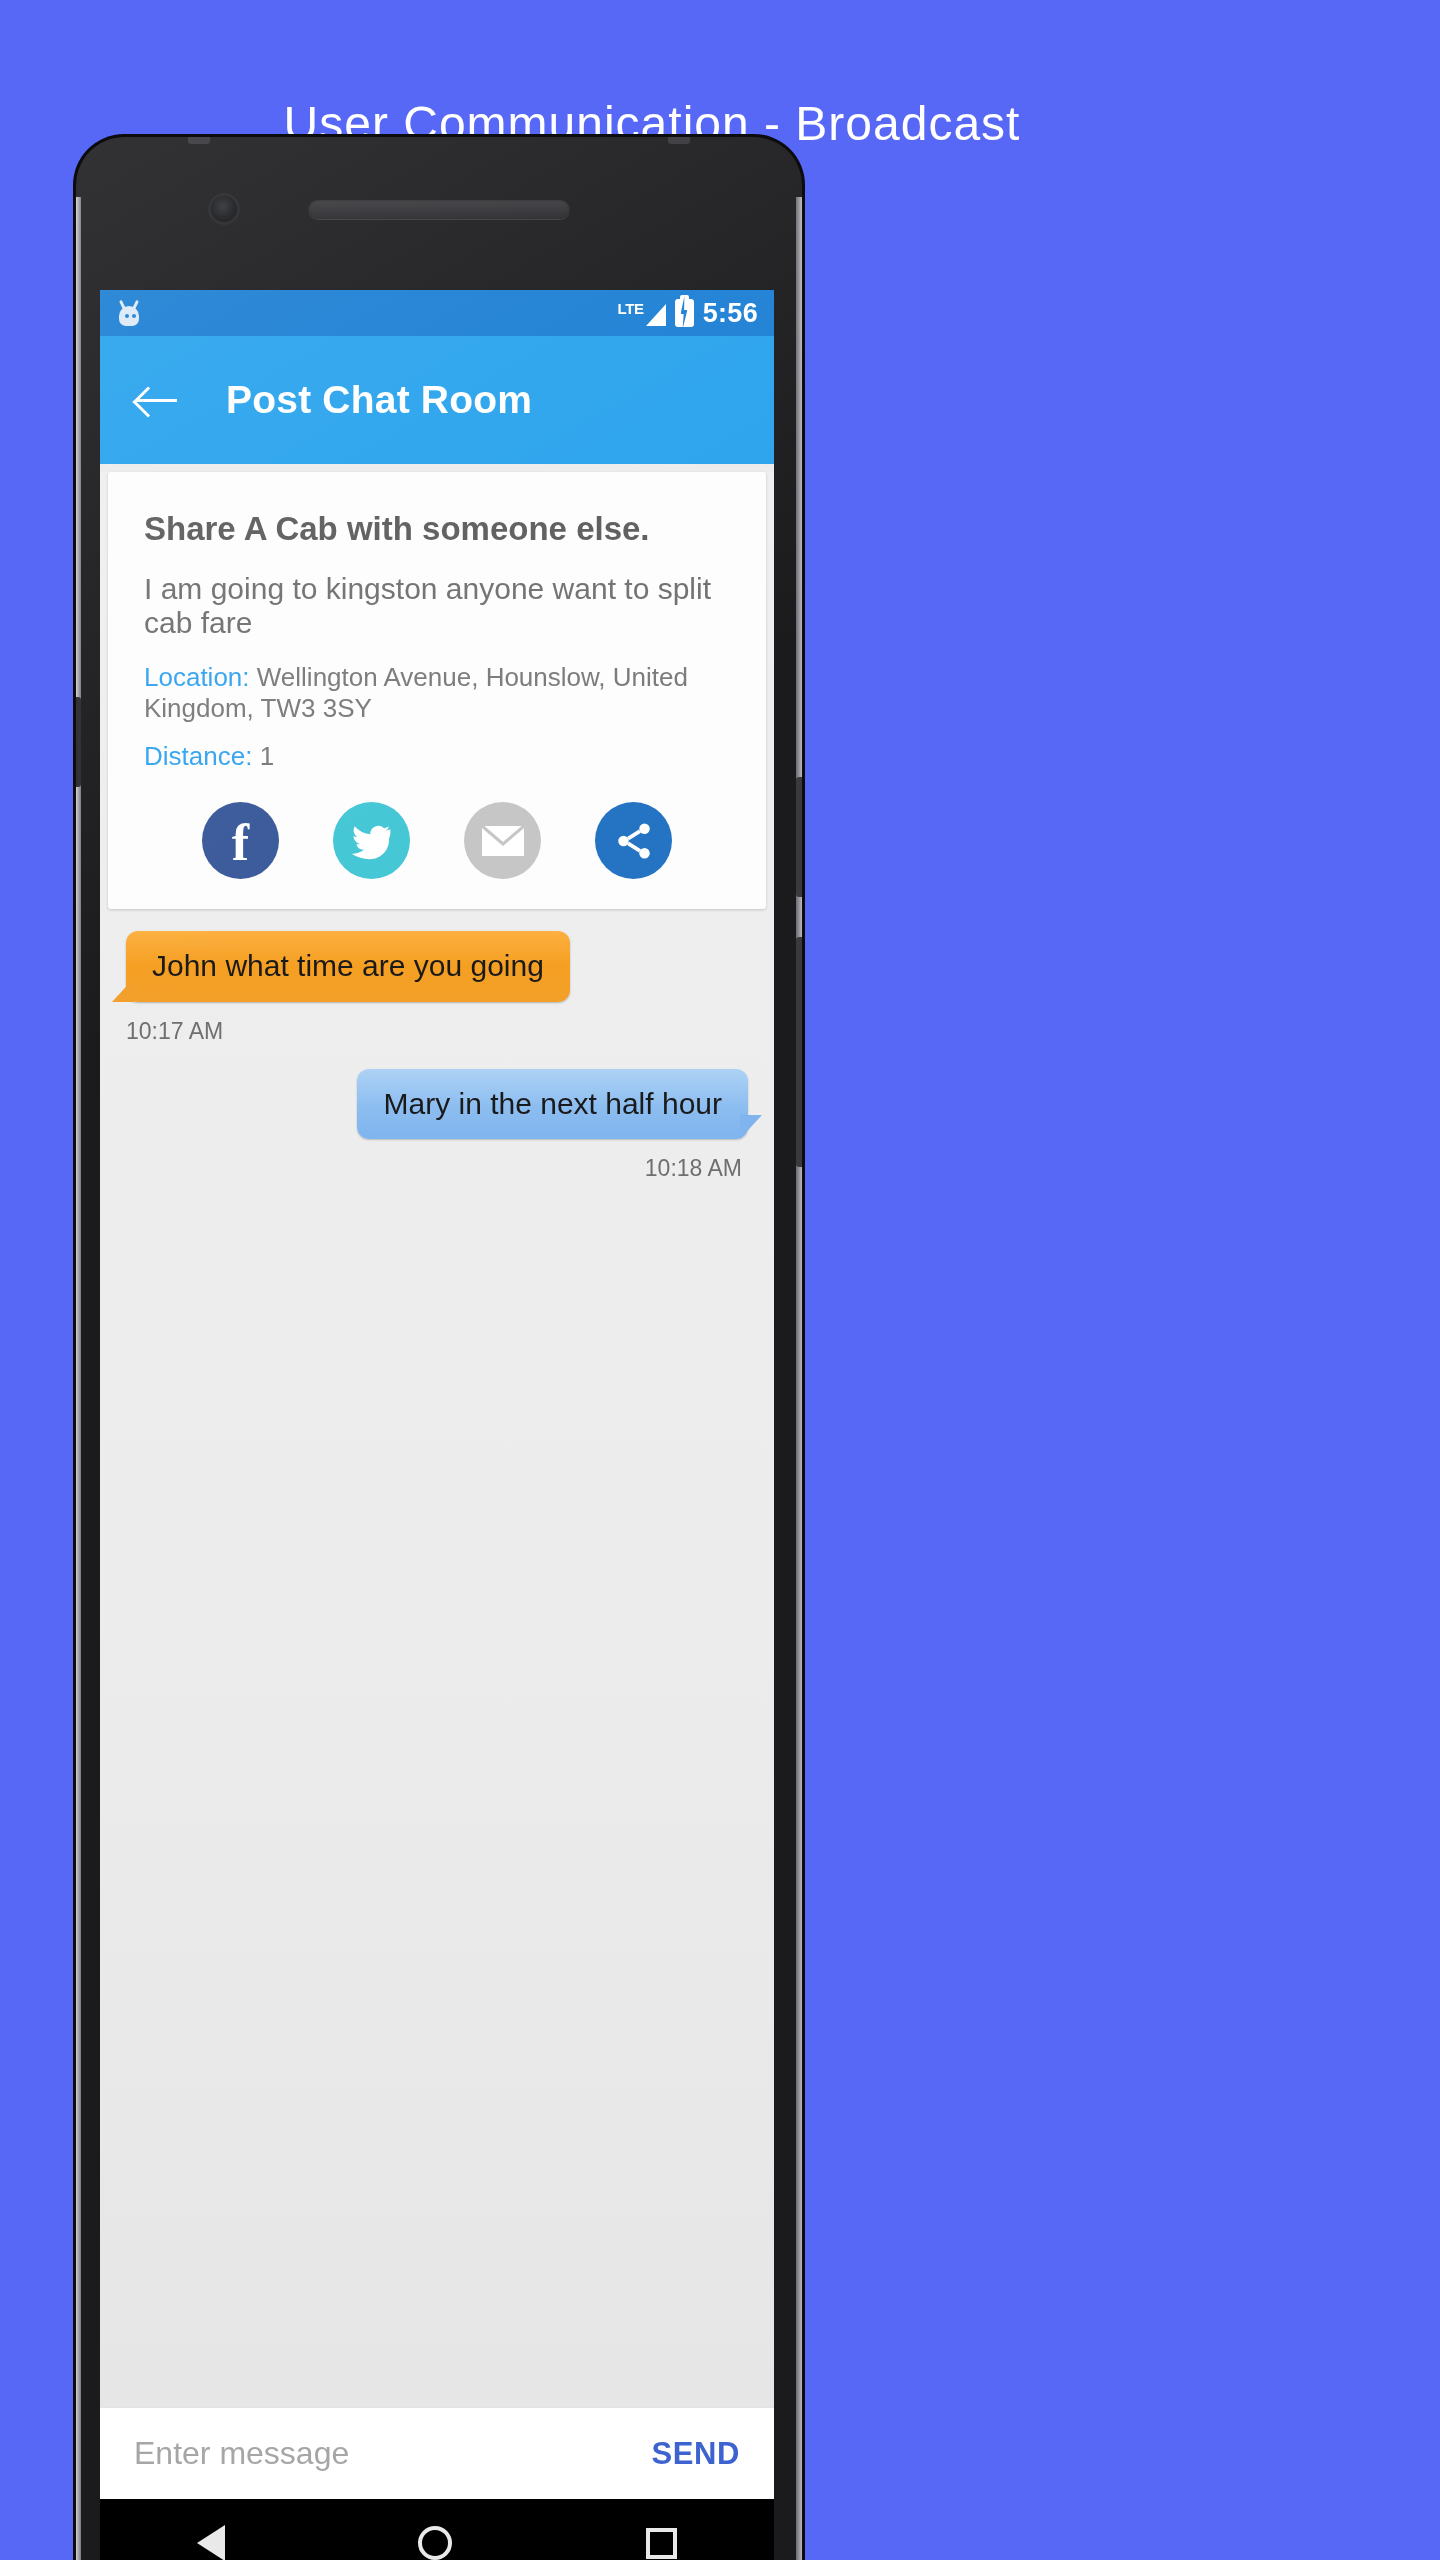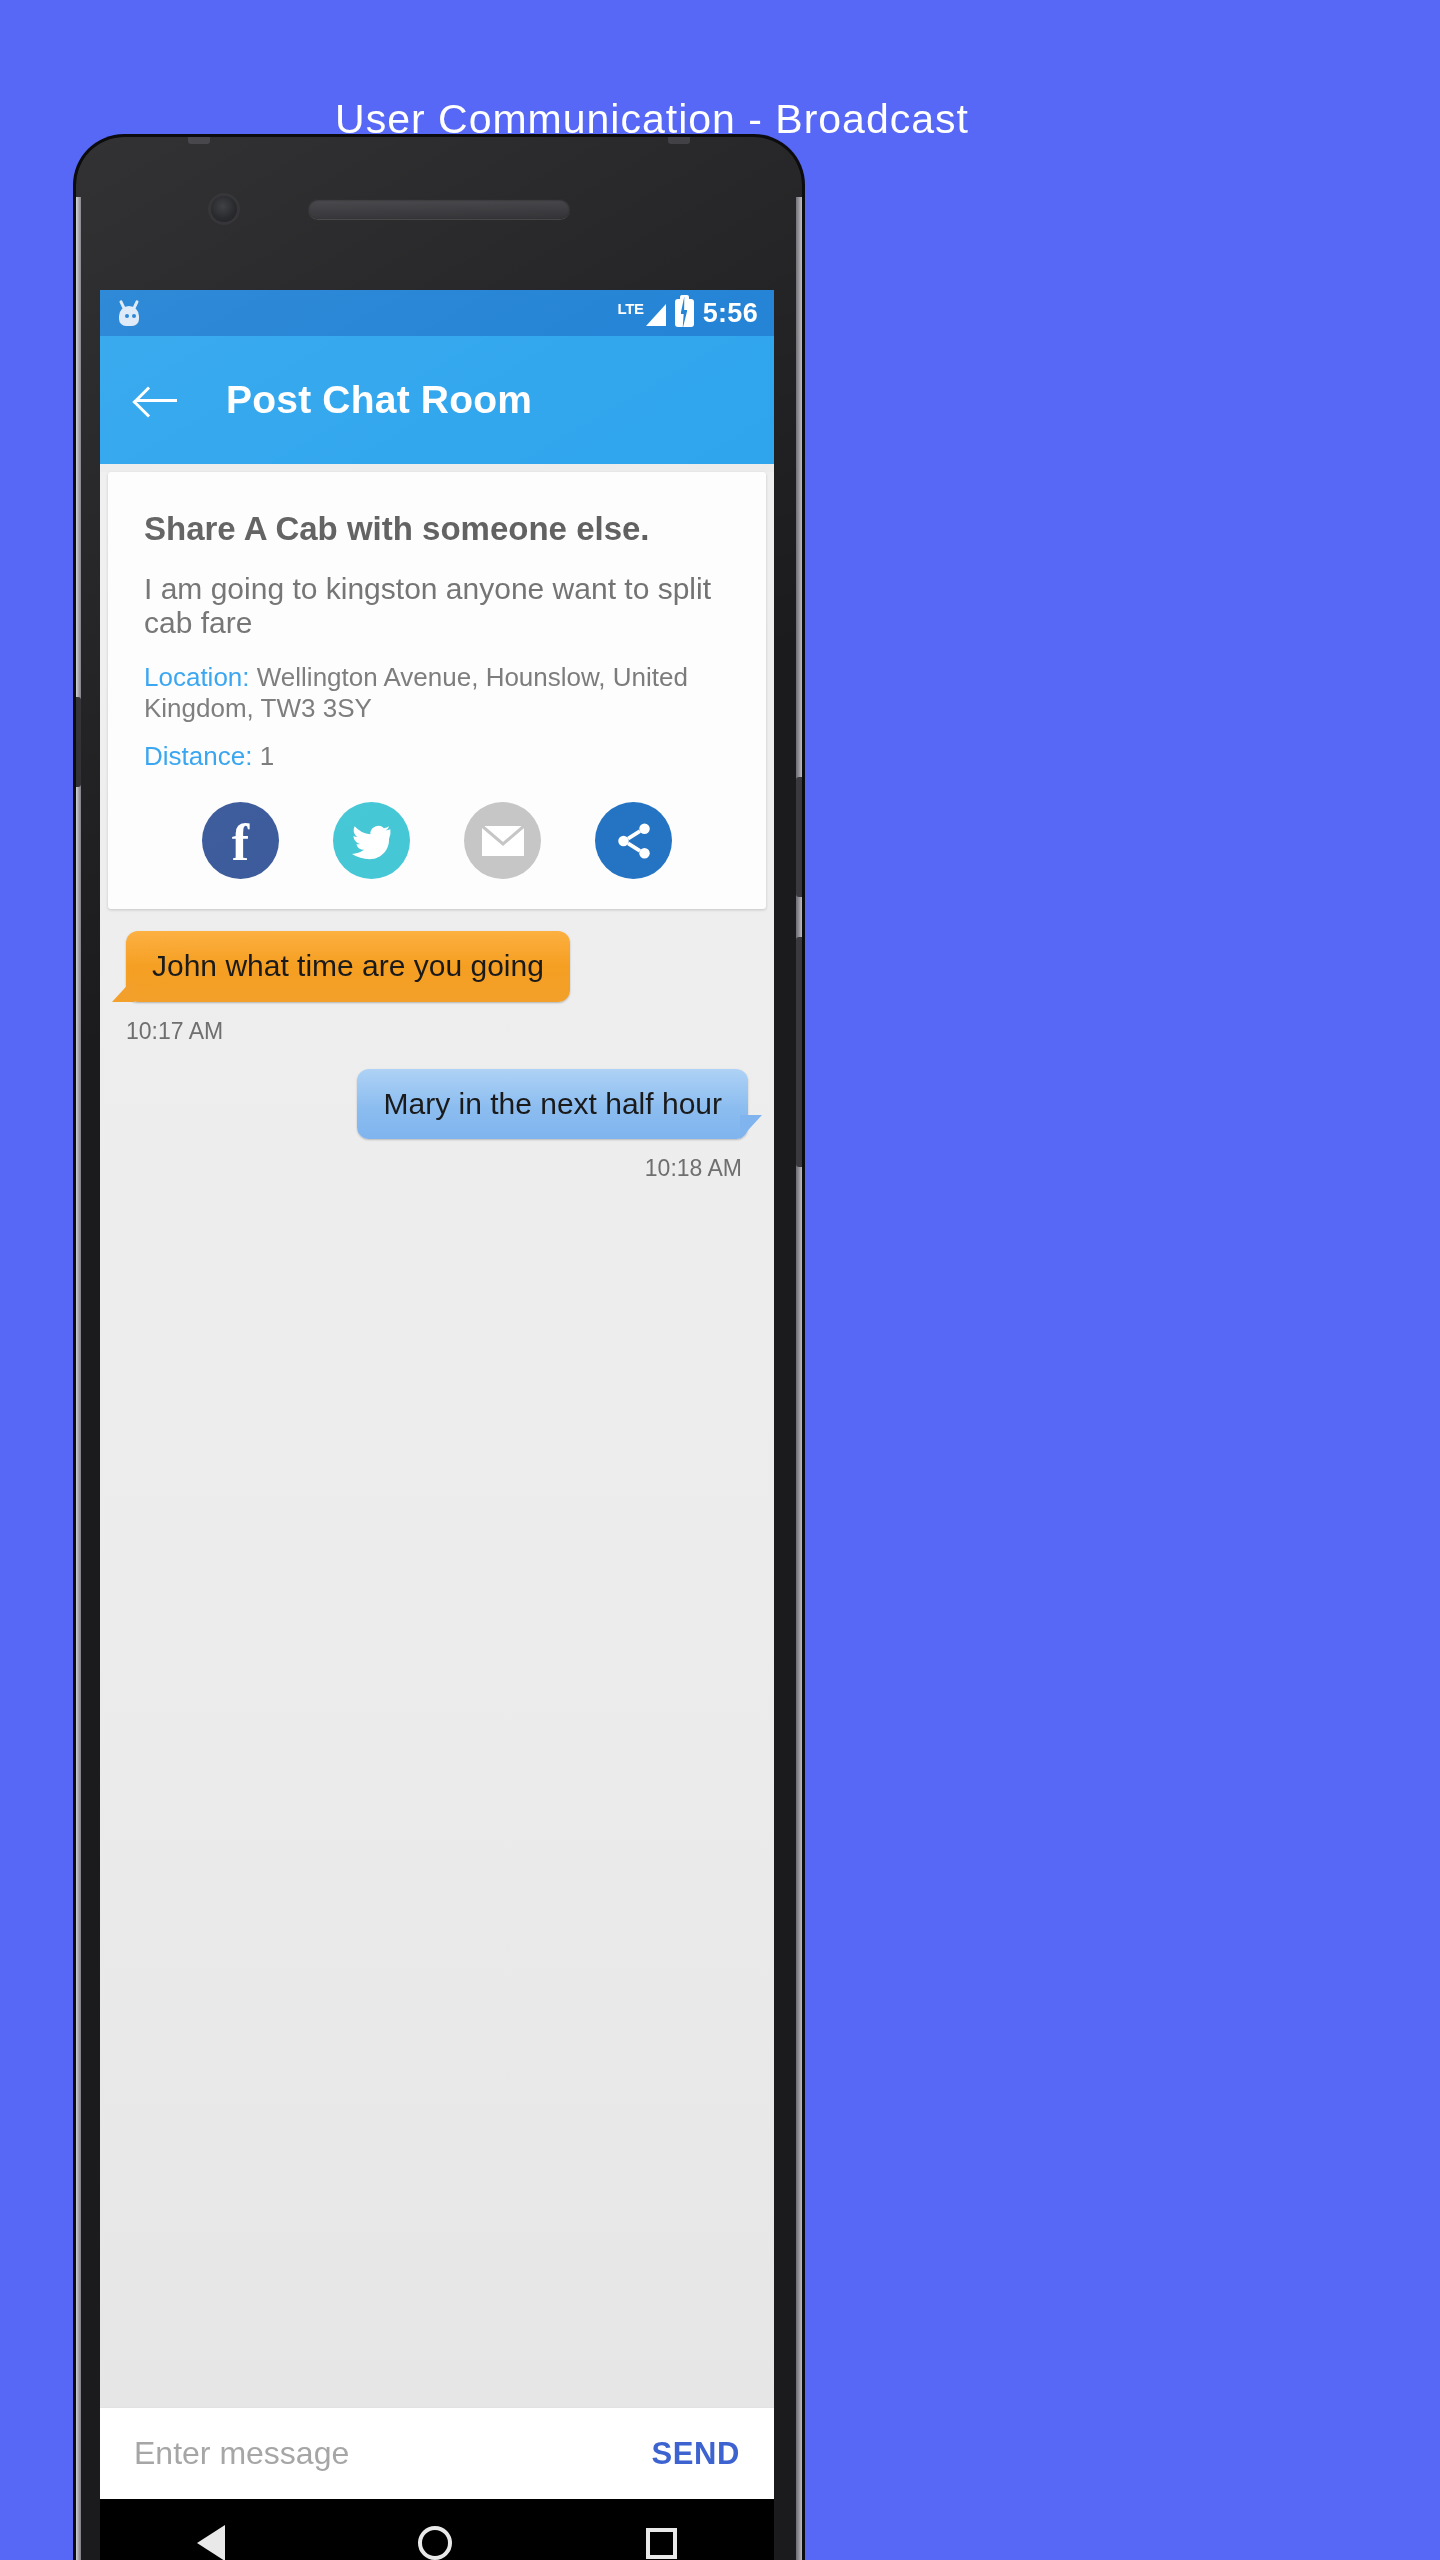--- a/index.html
+++ b/index.html
@@ -10,21 +10,21 @@
     overflow:hidden;
     position:relative;
   }
 
   
   .page-title {
     position:absolute;
     top:96px; left:0; width:1304px;
     text-align:center;
     color:#ffffff;
-    font-size:41px;
+    font-size:48px;
     font-weight:400;
     letter-spacing:1px;
     white-space:nowrap;
   }
 
   
   .phone {
     position:absolute;
     left:76px; top:137px;
     width:726px; height:2480px;

